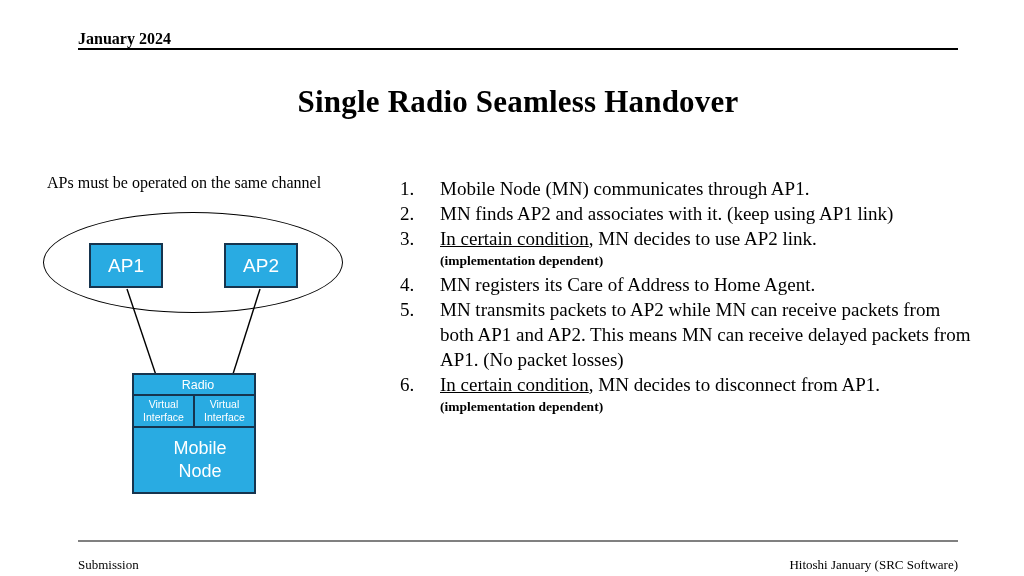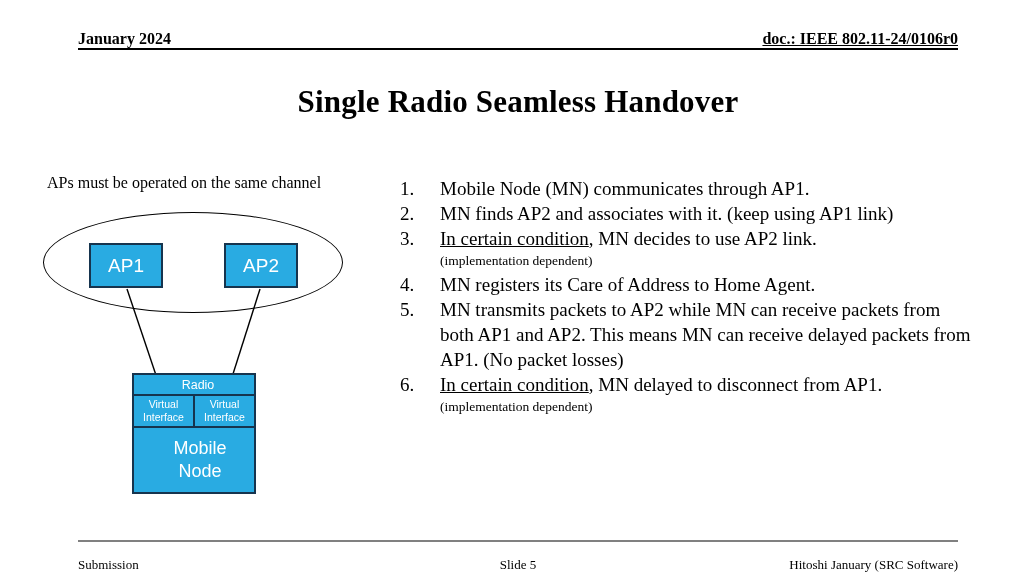--- a/index.html
+++ b/index.html
@@ -99,20 +99,21 @@
     line-height: 25px;
   }
   .li { display: flex; }
   .li .num { flex: 0 0 40px; }
   .li .txt { flex: 1 1 auto; }
   .u { text-decoration: underline; }
   .note {
     margin: 0 0 2px 40px;
     font-size: 13.5px;
     line-height: 19px;
+    font-weight: bold;
   }
 
   
   .footer {
     position: absolute;
     left: 78px;
     right: 66px;
     top: 540px;
     border-top: 2px solid #808080;
     padding-top: 15px;
@@ -124,21 +125,20 @@
   .footer .f-mid   { flex: 1; text-align: center; }
   .footer .f-right { flex: 1; text-align: right; }
 </style>
 </head>
 <body>
 
 <div class="slide">
 
   <div class="header">
     <span class="date">January 2024</span>
-    <span class="doc">doc.: IEEE 802.11-24/0106r0</span>
   </div>
 
   <div class="title">Single Radio Seamless Handover</div>
 
   <div class="caption">APs must be operated on the same channel</div>
 
   <div class="ellipse"></div>
 
   <div class="node ap1">
     <span>AP1</span>
@@ -188,25 +188,24 @@
       <span class="txt"><span class="u"></span><span>MN registers its Care of Address to Home Agent.</span></span>
     </div>
 
     <div class="li">
       <span class="num">5.</span>
       <span class="txt"><span class="u"></span><span>MN transmits packets to AP2 while MN can receive packets from both AP1 and AP2. This means MN can receive delayed packets from AP1. (No packet losses)</span></span>
     </div>
 
     <div class="li">
       <span class="num">6.</span>
-      <span class="txt"><span class="u">In certain condition</span><span>, MN delayed to disconnect from AP1.</span></span>
+      <span class="txt"><span class="u">In certain condition</span><span>, MN decides to disconnect from AP1.</span></span>
     </div>
     <div class="note">(implementation dependent)</div>
 
   </div>
 
   <div class="footer">
     <span class="f-left">Submission</span>
-    <span class="f-mid">Slide 5</span>
     <span class="f-right">Hitoshi January (SRC Software)</span>
   </div>
 
 </div>
 
 </body></html>

